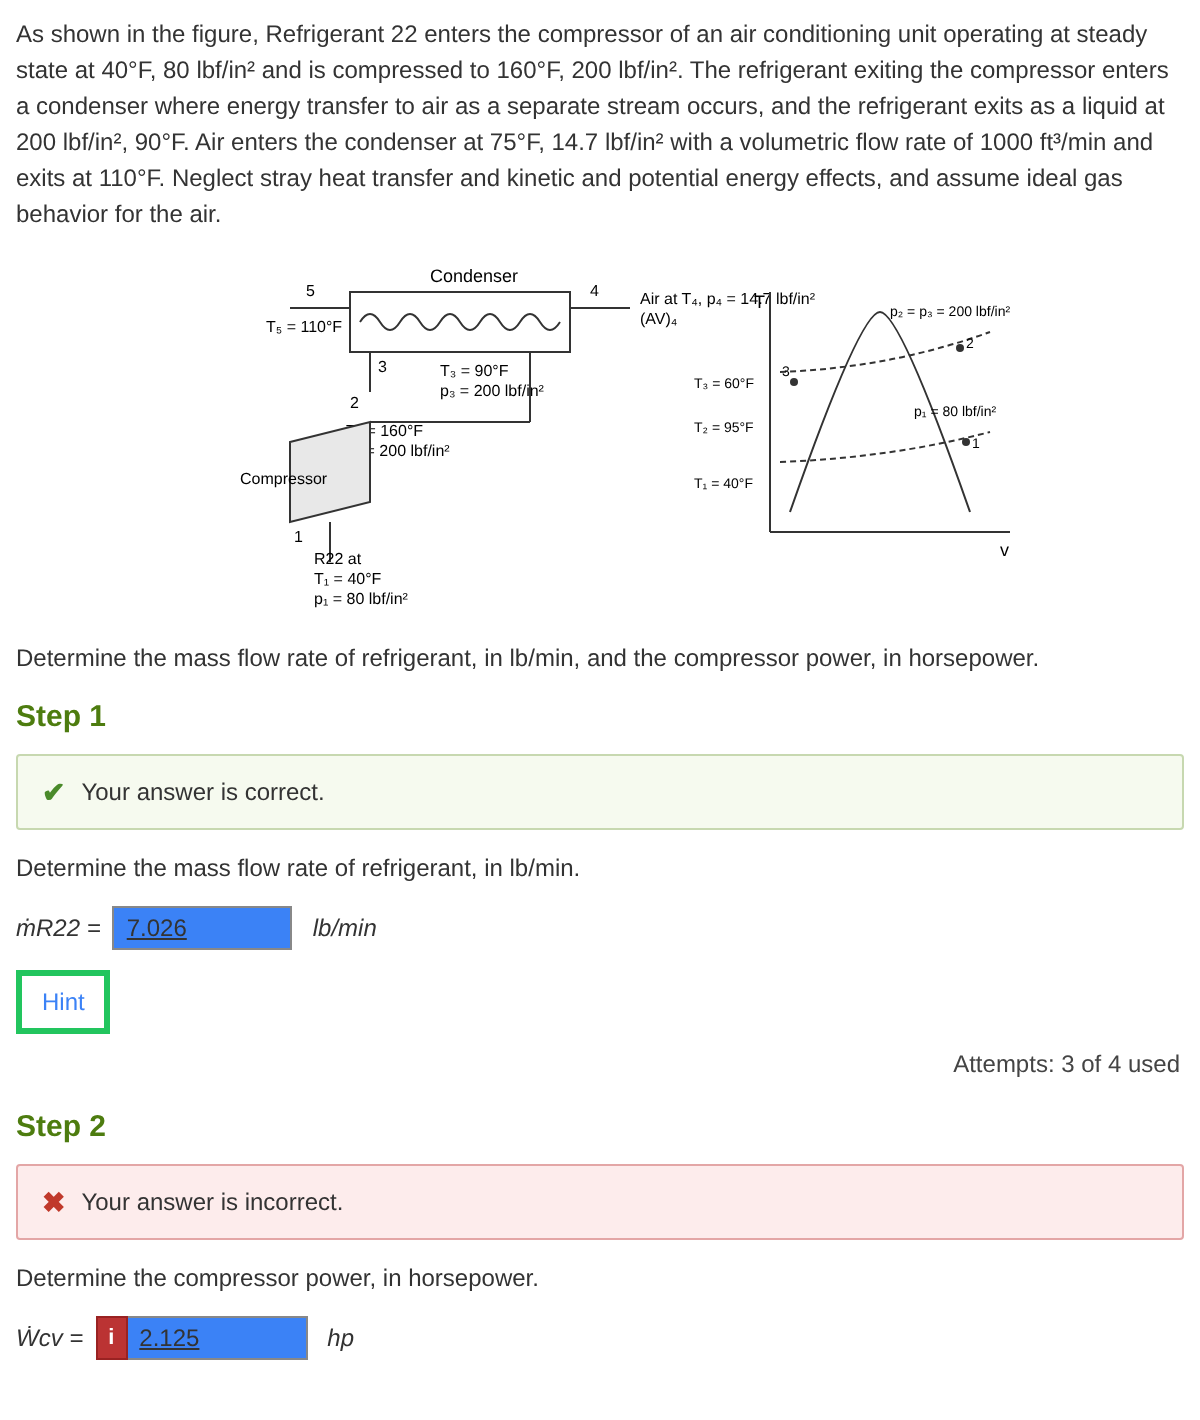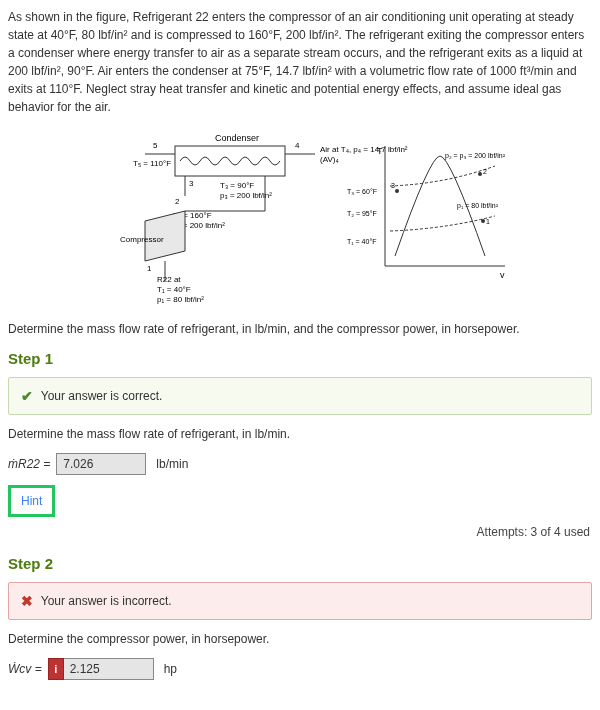--- a/index.html
+++ b/index.html
@@ -10,22 +10,22 @@
   .step-head { color: #4d7c0f; font-size: 15px; font-weight: 600; margin: 14px 0 10px; }
   .panel { border: 1px solid #ccc; border-radius: 2px; padding: 10px 12px; margin-bottom: 10px; }
   .panel.correct { border-color: #c7d8b0; background: #f6faef; }
   .panel.wrong { border-color: #e3a6a6; background: #fdecec; }
   .fb { display: flex; align-items: center; gap: 8px; font-size: 12px; }
   .chk { color: #4a8a2a; font-weight: bold; font-size: 14px; }
   .xx { color: #c0392b; font-weight: bold; font-size: 14px; }
   .prompt { margin: 12px 0; }
   .answer-row { display: flex; align-items: center; gap: 6px; }
   .var { font-style: italic; }
-  .input { border: 1px solid #888; height: 22px; width: 90px; padding: 0 6px; display: inline-flex; align-items: center; font-size: 12px; background: #e5e5e5; }
-  .unit { margin-left: 4px; }
+  .input { border: 1px solid #888; height: 22px; width: 90px; padding: 0 6px; display: inline-flex; align-items: center; font-size: 12px; background: #3b82f6; text-decoration: underline; }
+  .unit { margin-left: 4px; font-style: italic; }
   .hint { border: 3px solid #22c55e; padding: 6px 10px; display: inline-block; margin-top: 10px; color: #3b82f6; }
   .attempts { text-align: right; color: #444; margin: 8px 2px 16px; }
   .ibadge { background: #b33; color: #fff; width: 16px; height: 22px; display: inline-flex; align-items: center; justify-content: center; font-weight: bold; font-size: 11px; border: 1px solid #922; }
   .input-wrong { display: inline-flex; }
   .input-wrong .input { border-left: none; }
 </style>
 </head>
 <body>
 
 

